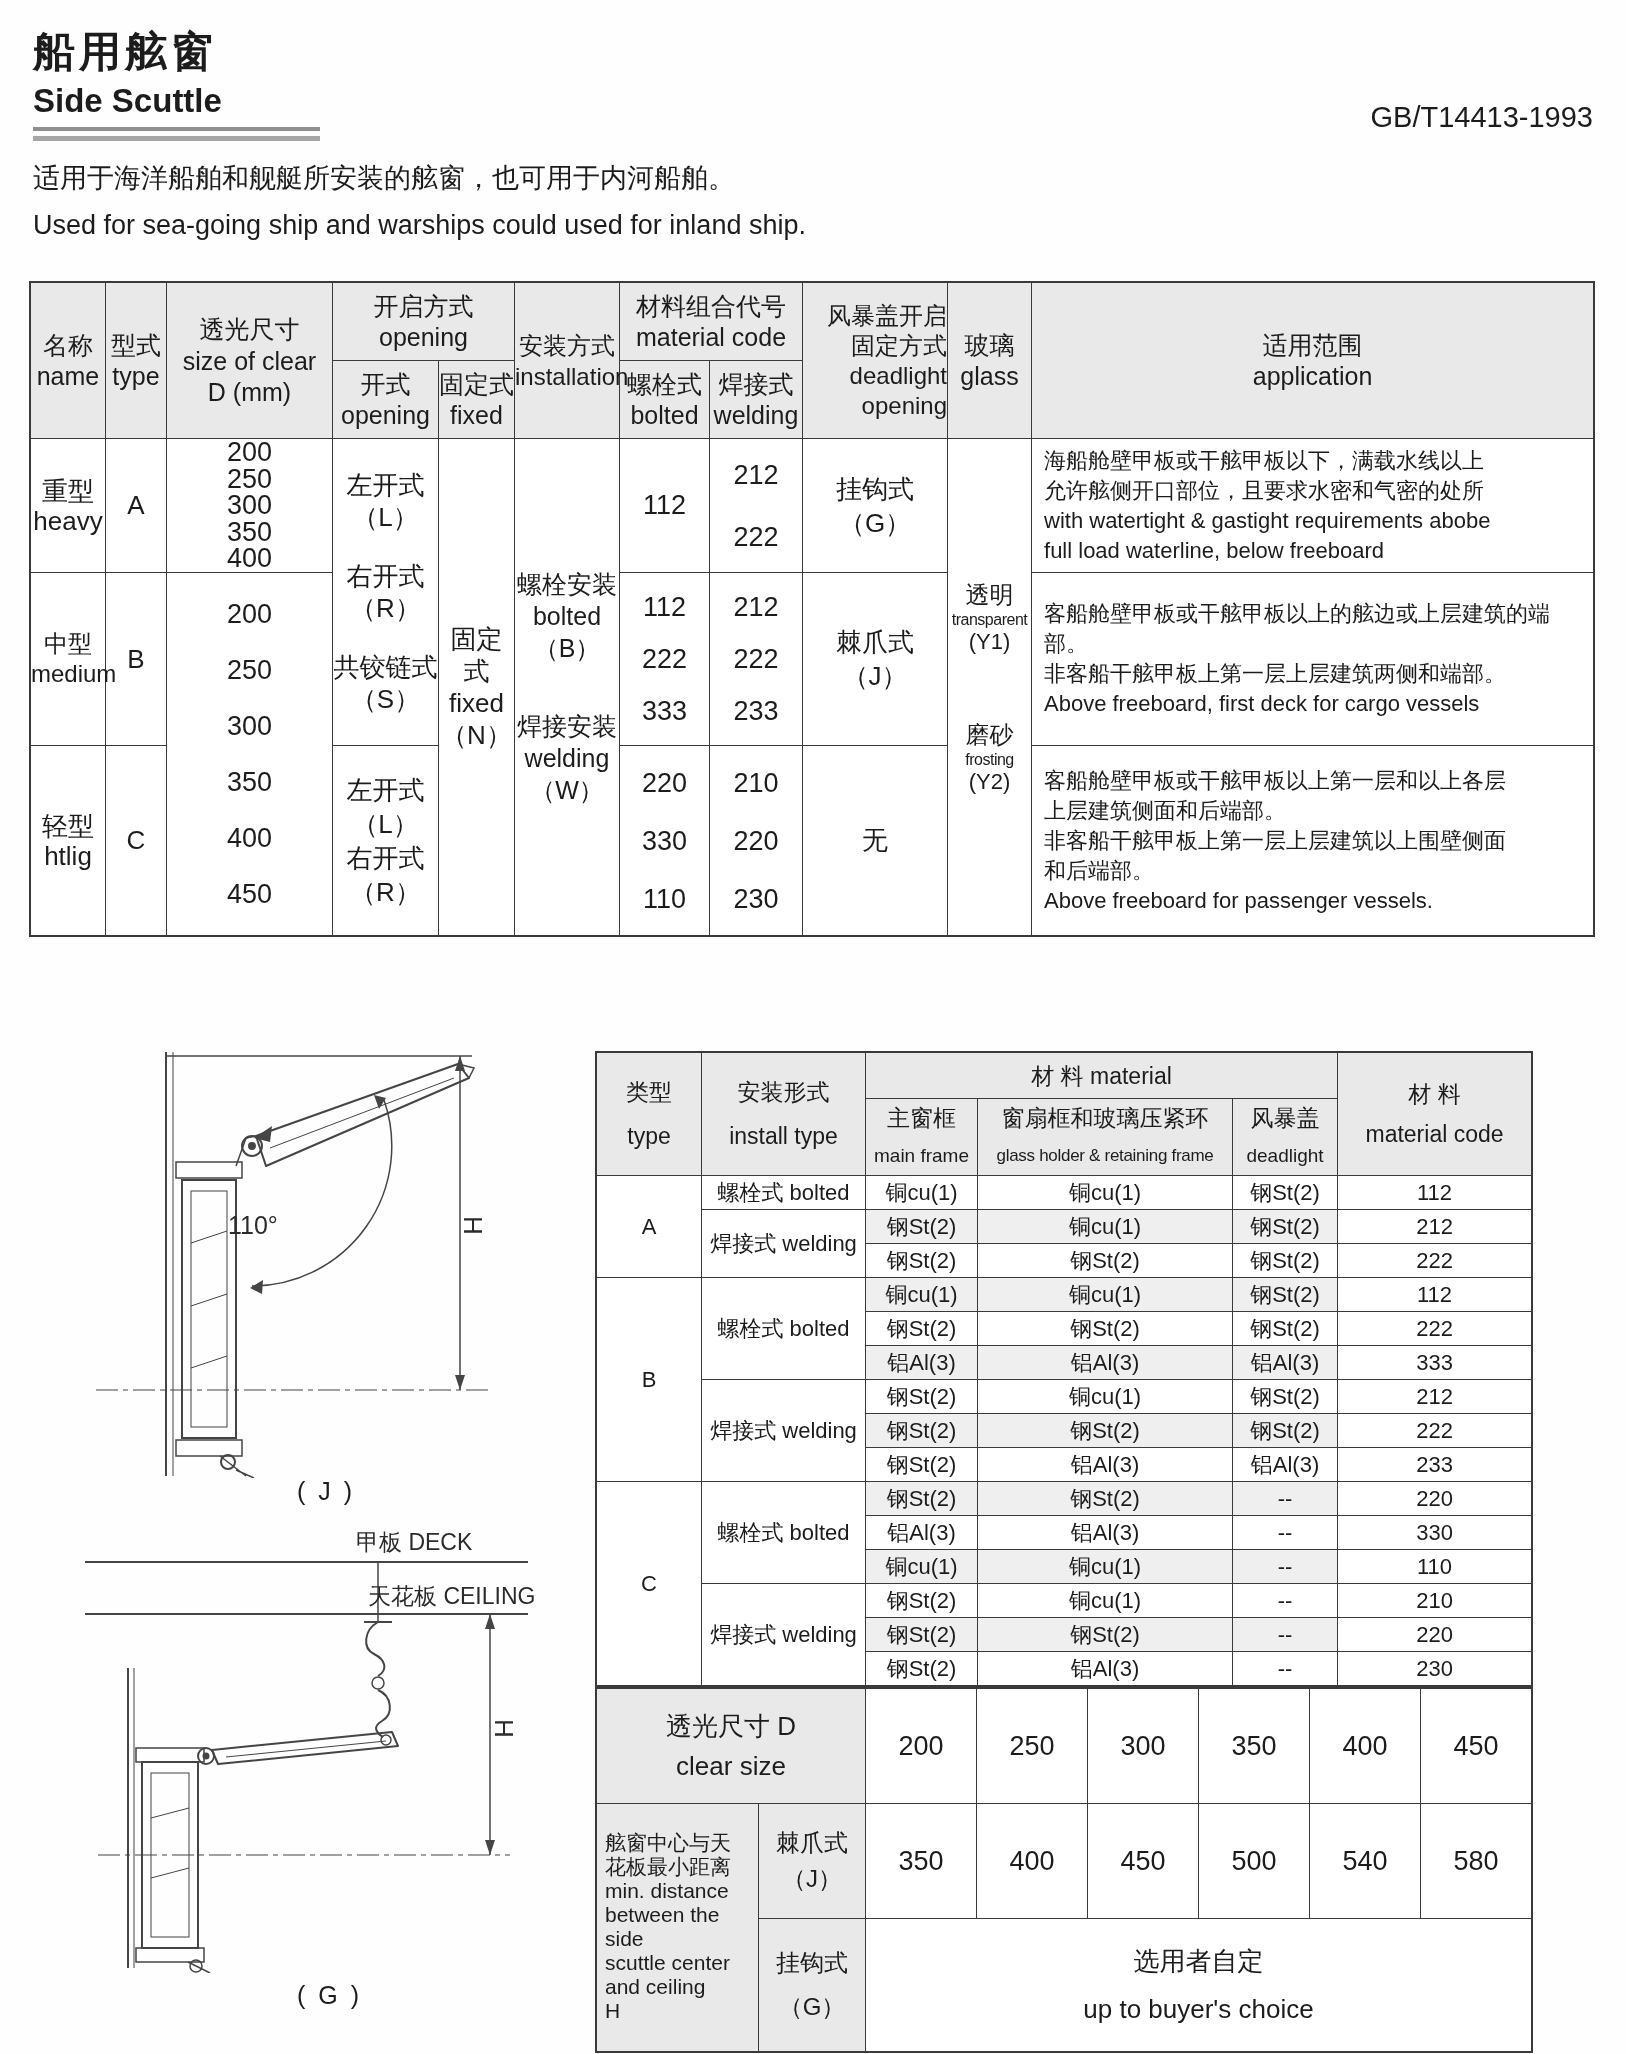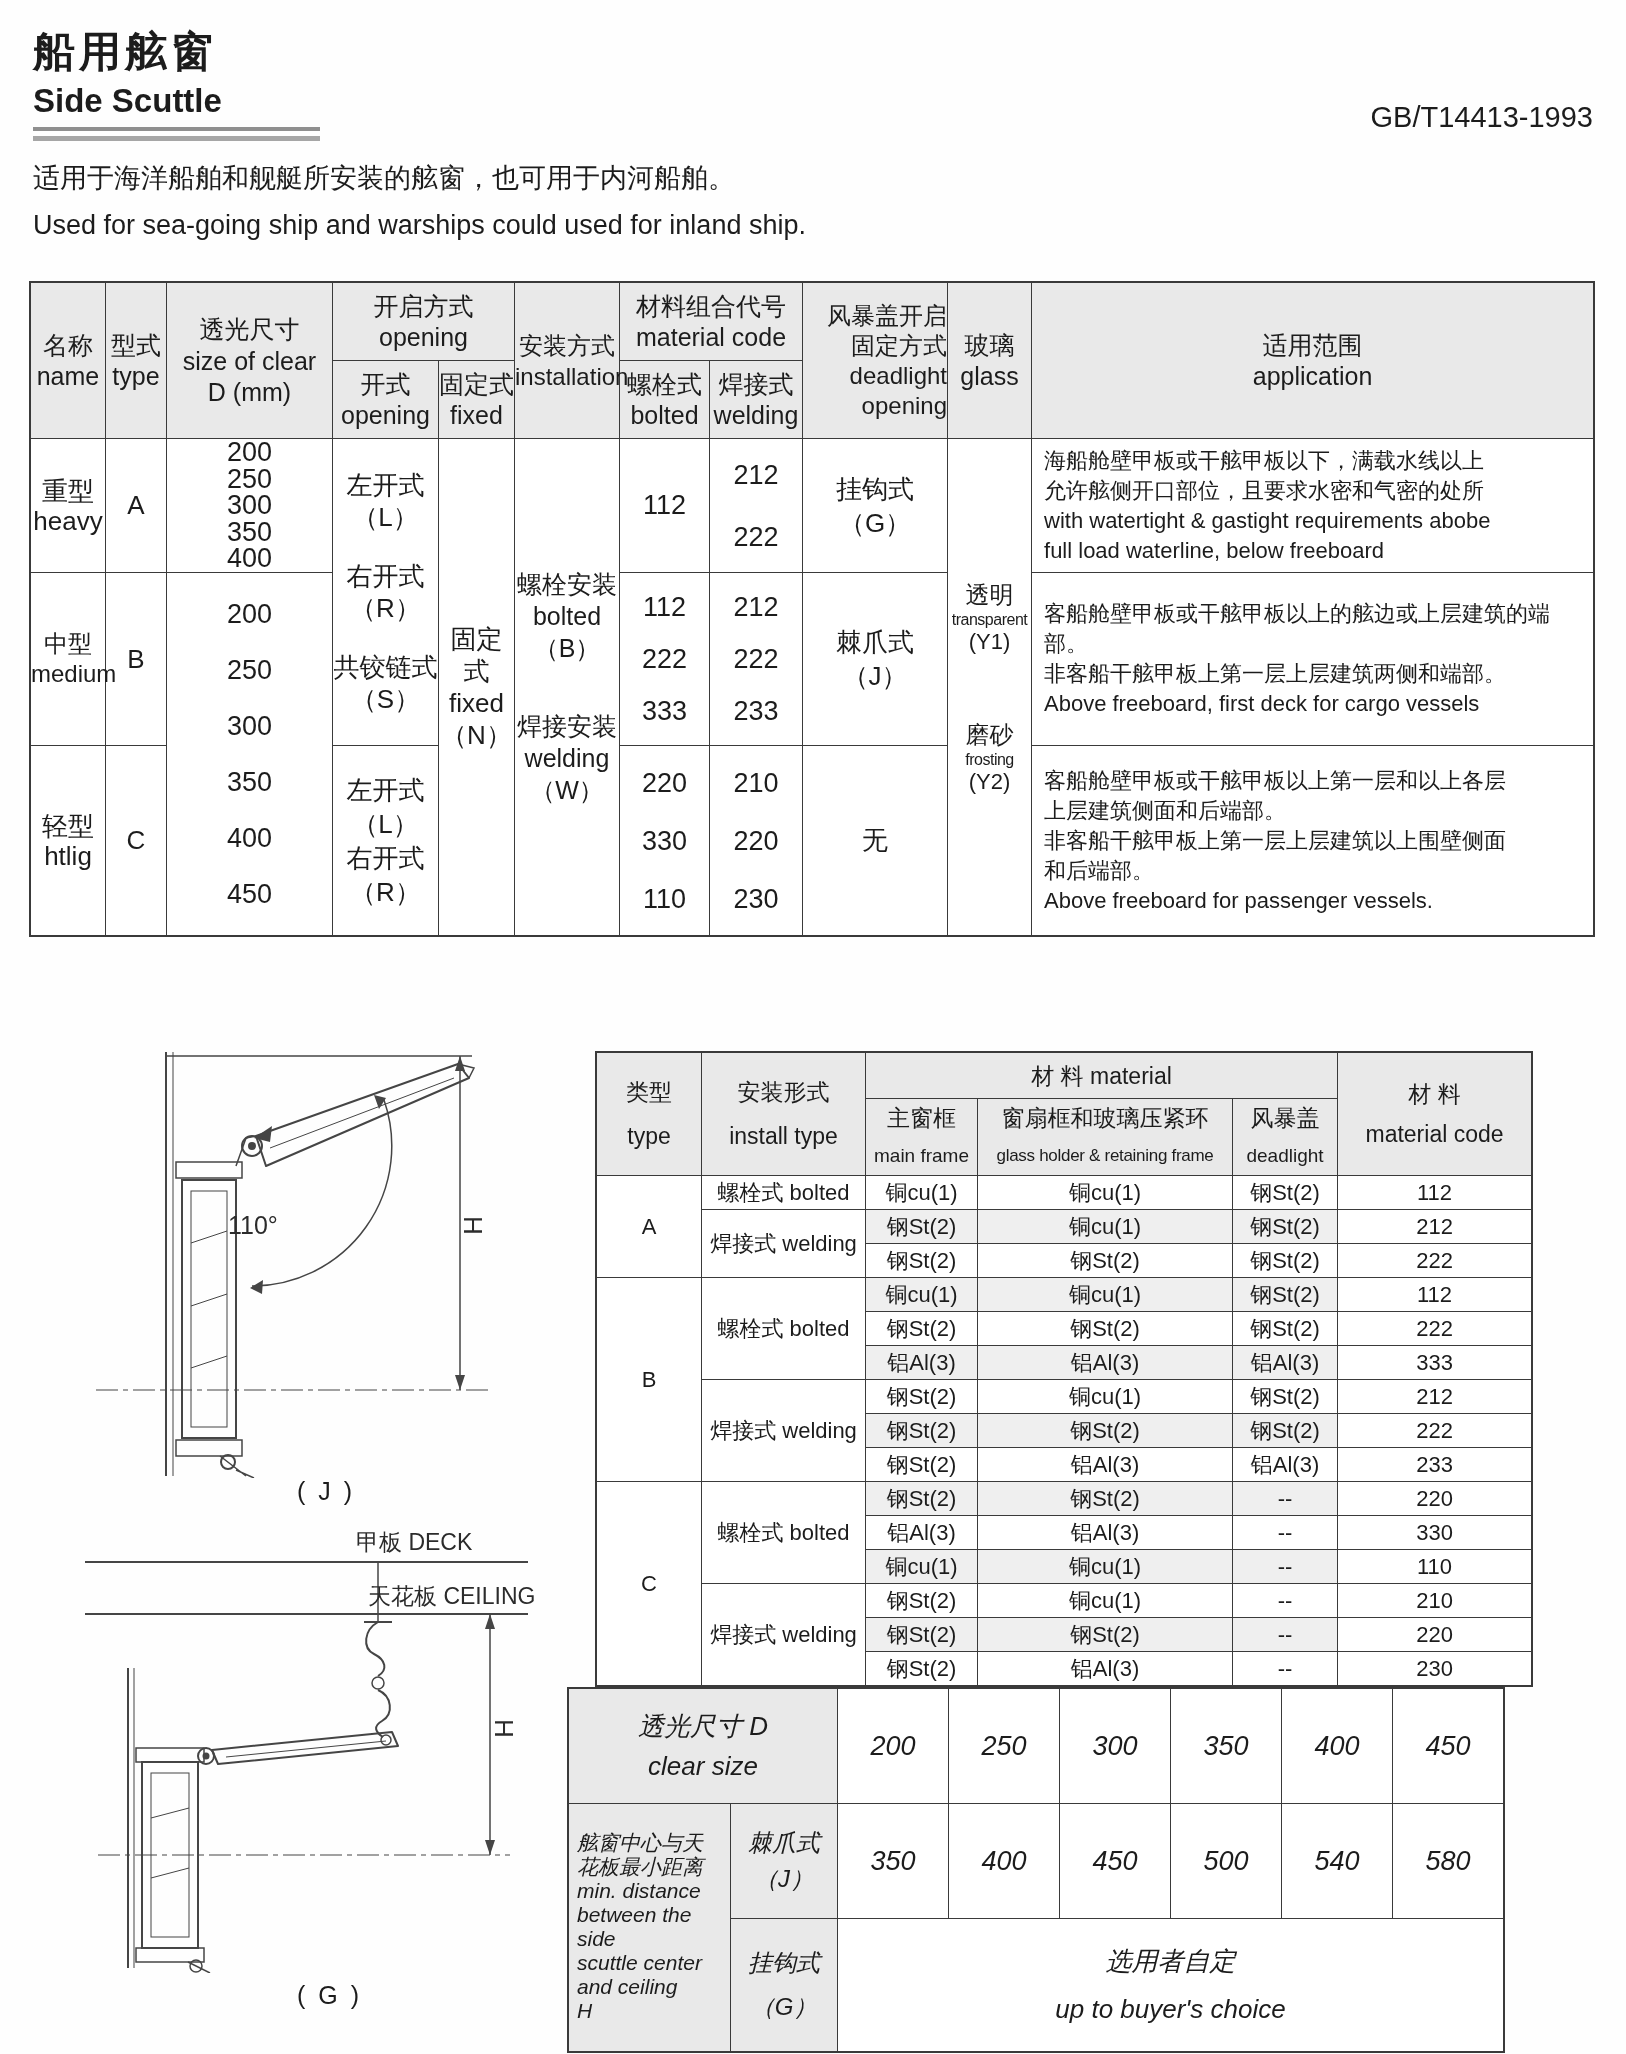--- a/index.html
+++ b/index.html
@@ -479,21 +479,21 @@
     </tr>
     <tr>
       <td>钢St(2)</td>
       <td>铝Al(3)</td>
       <td>--</td>
       <td>230</td>
     </tr>
   </tbody>
     </table>
 
-  <table class="t bot outl" style="left:568px;top:1688px;width:935px;font-style:italic;">
+  <table class="t bot outl" style="left:596px;top:1688px;width:935px;">
     <colgroup>
       <col style="width:162px">
         <col style="width:107px">
         <col style="width:111px">
         <col style="width:111px">
       <col style="width:111px">
         <col style="width:111px">
         <col style="width:111px">
         <col style="width:111px">
     </colgroup>

